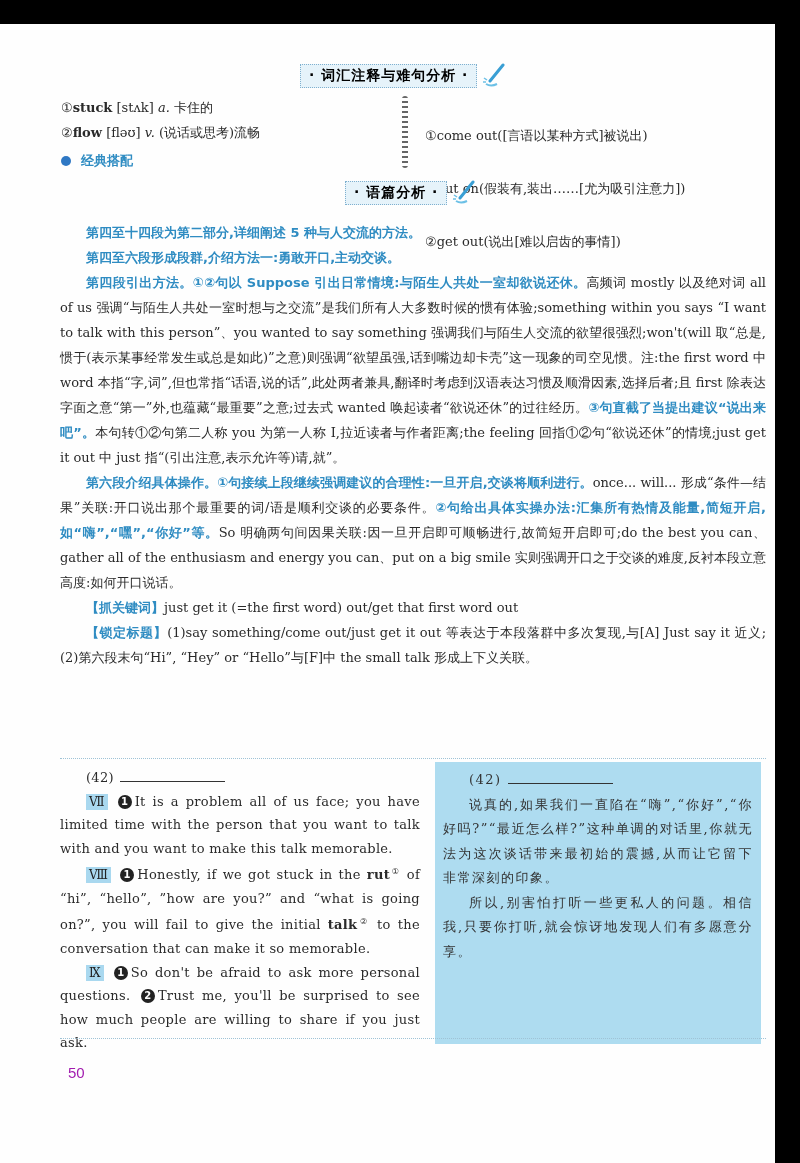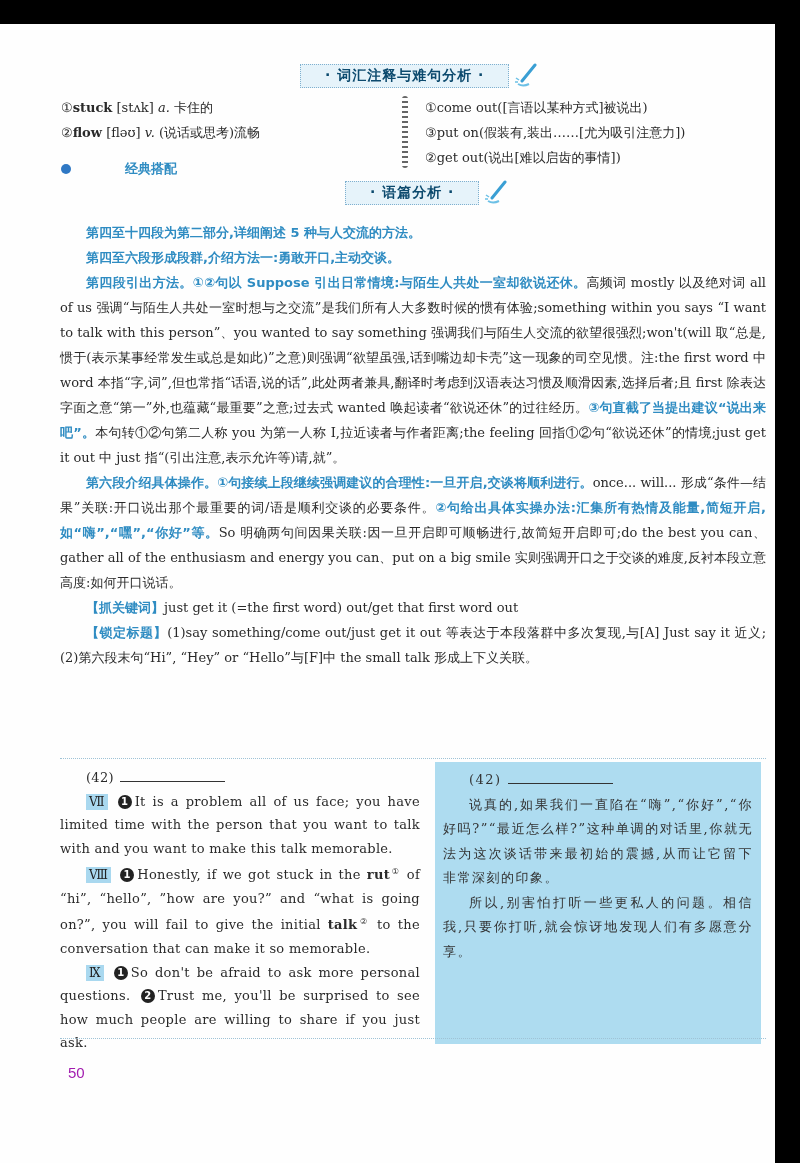--- a/index.html
+++ b/index.html
@@ -8,35 +8,35 @@
     font-family: "DejaVu Serif", "Liberation Serif", serif;
   }
   .page {
     position: absolute; left: 0; top: 24px; width: 775px; height: 1139px;
     background: #fefefe; color: #2a2a2a;
   }
   .sec-title {
     position: absolute; display: flex; align-items: center;
   }
   .sec-title .box {
-    border: 1.5px dotted #7fb0cf; background: #e6f3fa; color: #0c4a6e;
+    border: 1.5px dotted #7fb0cf; background: #e6f3fa; color: #000000;
     font-family: "DejaVu Sans", sans-serif; font-weight: bold; font-size: 14px;
-    padding: 2px 24px; letter-spacing: 1px;
+    padding: 2px 8px; letter-spacing: 1px;
   }
   .sec-title .pen { margin-left: 4px; width: 26px; height: 26px; }
   .vocab-left { position: absolute; left: 61px; top: 71px; width: 330px; font-size: 13px; line-height: 25px; }
   .vocab-left div { white-space: nowrap; }
   .vocab-left b { font-weight: bold; }
   .squiggle {
     position: absolute; left: 402px; top: 72px; width: 6px; height: 72px;
     background: repeating-linear-gradient(to bottom, #666 0 2px, transparent 2px 5px);
     border-radius: 3px;
   }
   .vocab-right { position: absolute; left: 425px; top: 71px; width: 340px; font-size: 13px; line-height: 25px; }
-  .vocab-right div { white-space: nowrap; }
+  .vocab-right div { white-space: nowrap; margin-top: 28px; }
   .classic { color: #2f8cc2; font-family: "DejaVu Sans", sans-serif; font-weight: bold; font-size: 13px; display: flex; align-items: center; }
   .classic .dot { width: 10px; height: 10px; background: #2f78c4; border-radius: 50%; margin-right: 10px; display: inline-block; }
   .analysis {
     position: absolute; left: 60px; top: 196px; width: 706px;
     font-size: 13px; line-height: 25px; text-align: justify;
   }
   .analysis p { margin: 0; }
   .analysis .ind { text-indent: 2em; }
   .blue { color: #2f8cc2; font-family: "DejaVu Sans", sans-serif; font-weight: bold; }
   .divider {
@@ -91,21 +91,21 @@
       <span>[stʌk]</span>
       <i>a.</i>
       <span>卡住的</span>
     </div>
     <div>
       <span>②</span><b>flow</b>
       <span>[fləʊ]</span>
       <i>v.</i>
       <span>(说话或思考)流畅</span>
     </div>
-    <div class="classic" style="margin-top:11px;gap:44px;">
+    <div class="classic" style="margin-top:3px;">
       <span class="dot"></span>
       <span>经典搭配</span>
     </div>
   </div>
 
   <div class="squiggle"></div>
 
   <div class="vocab-right">
     <div>①come out([言语以某种方式]被说出)</div>
     <div>③put on(假装有,装出……[尤为吸引注意力])</div>

